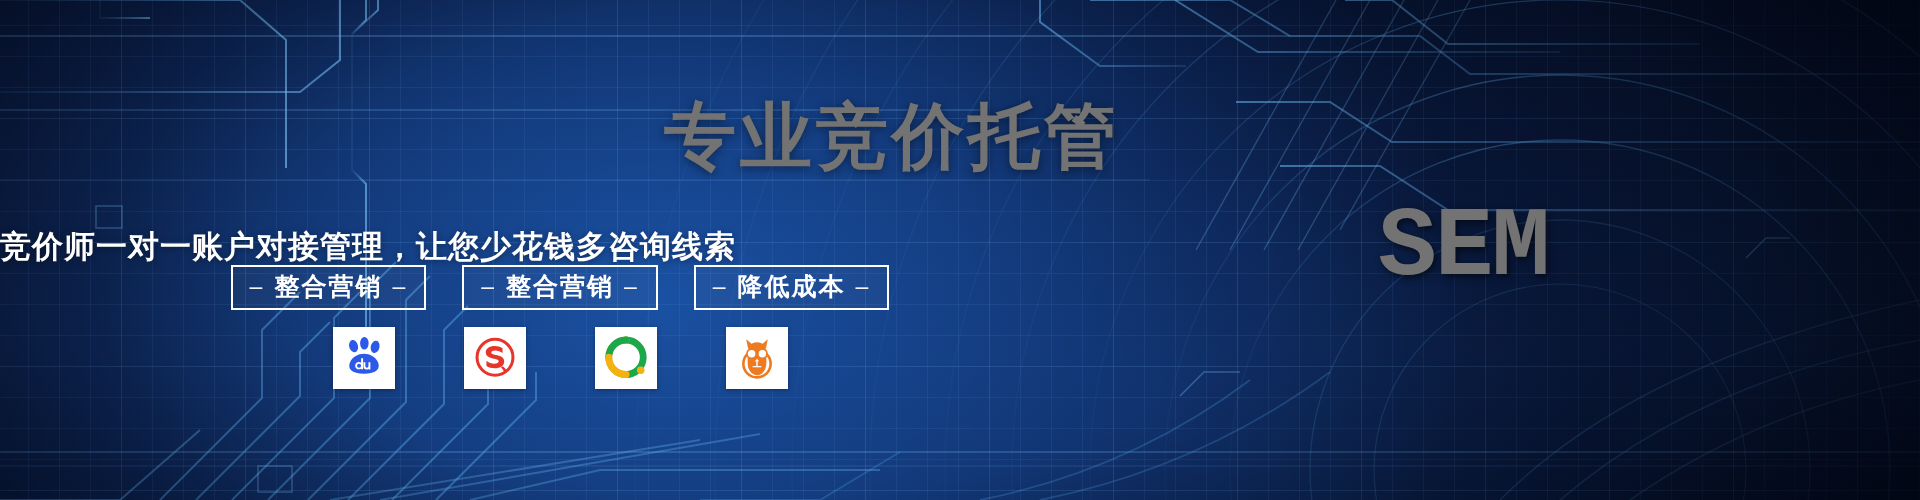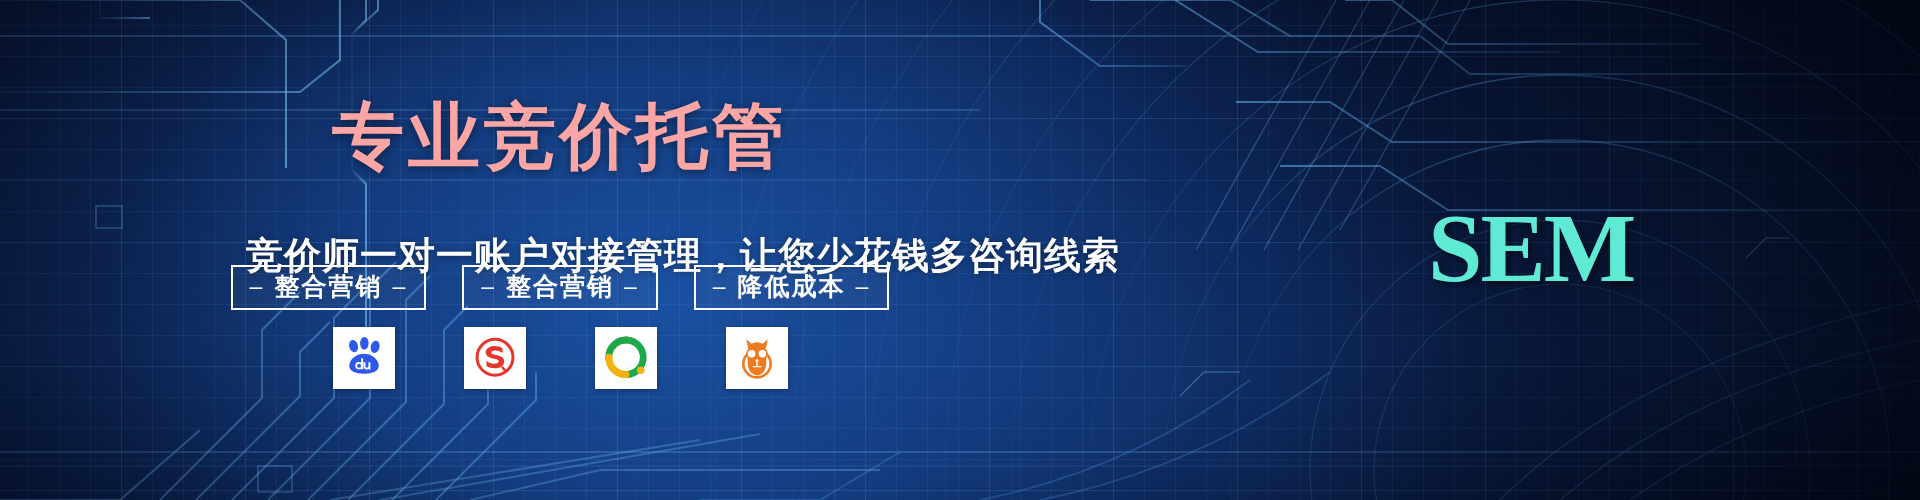--- a/index.html
+++ b/index.html
@@ -76,37 +76,37 @@
   #content {
     position: absolute;
     inset: 0;
   }
 
   #headline {
     position: absolute;
     left: 0;
     top: 52px;
     width: 1120px;
-    text-align: center;
+    text-align: right;
     font-size: 72px;
     line-height: 1;
     font-weight: 700;
-    color: #fca5a5;
+    color: #737373;
     letter-spacing: 4px;
     text-shadow: 0 2px 10px rgba(0,0,0,0.45);
     white-space: nowrap;
   }
 
   #subhead {
     position: absolute;
     left: 0;
     top: 200px;
     width: 1120px;
-    text-align: right;
-    font-size: 37px;
+    text-align: left;
+    font-size: 31px;
     line-height: 1;
     font-weight: 700;
     color: #ffffff;
     letter-spacing: 1px;
     text-shadow: 0 1px 6px rgba(0,0,0,0.4);
     white-space: nowrap;
   }
 
   #badges {
     position: absolute;
@@ -154,27 +154,27 @@
     background: #ffffff;
     display: flex;
     align-items: center;
     justify-content: center;
     box-shadow: 0 1px 4px rgba(0,0,0,0.35);
   }
   .logo-tile svg { display: block; }
 
   #sem-logo {
     position: absolute;
-    left: 1428px;
+    left: 1378px;
     top: 199px;
-    font-family: Liberation Serif, serif;
+    font-family: Liberation Mono, monospace;
     font-size: 98px;
     line-height: 1;
     font-weight: 700;
-    color: #5eead4;
+    color: #737373;
     letter-spacing: -2px;
     text-shadow: 2px 3px 7px rgba(0,0,0,0.55);
     white-space: nowrap;
   }
 </style>
 </head>
 <body>
 
 <div id="banner">
 

